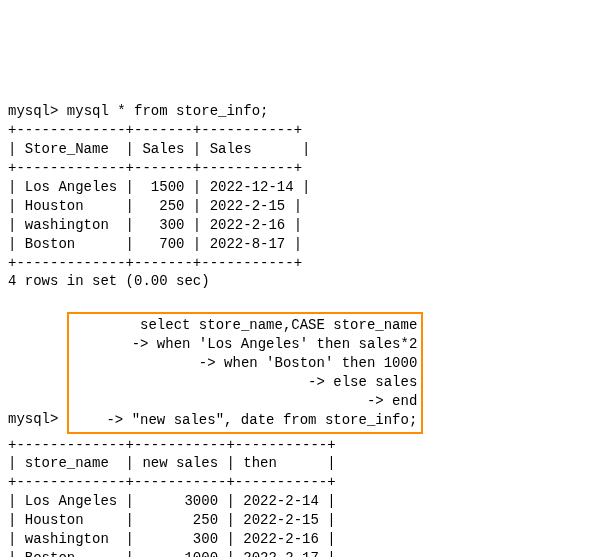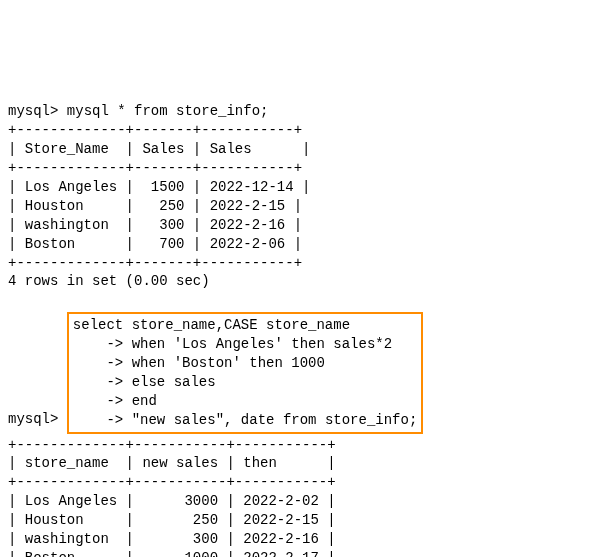--- a/index.html
+++ b/index.html
@@ -14,54 +14,55 @@
       color: #000000;
       padding: 8px;
       white-space: pre;
       line-height: 1.35;
     }
     .highlight-box {
       border: 2px solid #ff8c00;
       display: inline-block;
       padding: 2px 4px;
       margin: 2px 0;
+      text-align: right;
     }
     .container {
       position: relative;
       width: 590px;
       height: 557px;
     }
   </style>
 </head>
 <body>
 
 
 
 <div class="container">
 <span>mysql&gt;</span> <span>mysql * from store_info;</span>
 <span>+-------------+-------+-----------+</span>
 <span>| Store_Name  | Sales | Sales      |</span>
 <span>+-------------+-------+-----------+</span>
 <span>| Los Angeles |  1500 | 2022-12-14 |</span>
 <span>| Houston     |   250 | 2022-2-15 |</span>
 <span>| washington  |   300 | 2022-2-16 |</span>
-<span>| Boston      |   700 | 2022-2-06 |</span>
+<span>| Boston      |   700 | 2022-8-17 |</span>
 <span>+-------------+-------+-----------+</span>
 <span>4 rows in set (0.00 sec)</span>
 
 <span>mysql&gt;</span> <span class="highlight-box"><span>select store_name,CASE store_name</span>
     <span>-&gt;</span> <span>when 'Los Angeles' then sales*2</span>
     <span>-&gt;</span> <span>when 'Boston' then 1000</span>
     <span>-&gt;</span> <span>else sales</span>
     <span>-&gt;</span> <span>end</span>
     <span>-&gt;</span> <span>"new sales", date from store_info;</span></span>
 <span>+-------------+-----------+-----------+</span>
 <span>| store_name  | new sales | then      |</span>
 <span>+-------------+-----------+-----------+</span>
-<span>| Los Angeles |      3000 | 2022-2-02 |</span>
+<span>| Los Angeles |      3000 | 2022-2-14 |</span>
 <span>| Houston     |       250 | 2022-2-15 |</span>
 <span>| washington  |       300 | 2022-2-16 |</span>
 <span>| Boston      |      1000 | 2022-2-17 |</span>
 
 
 
  
 
 </div>
 

